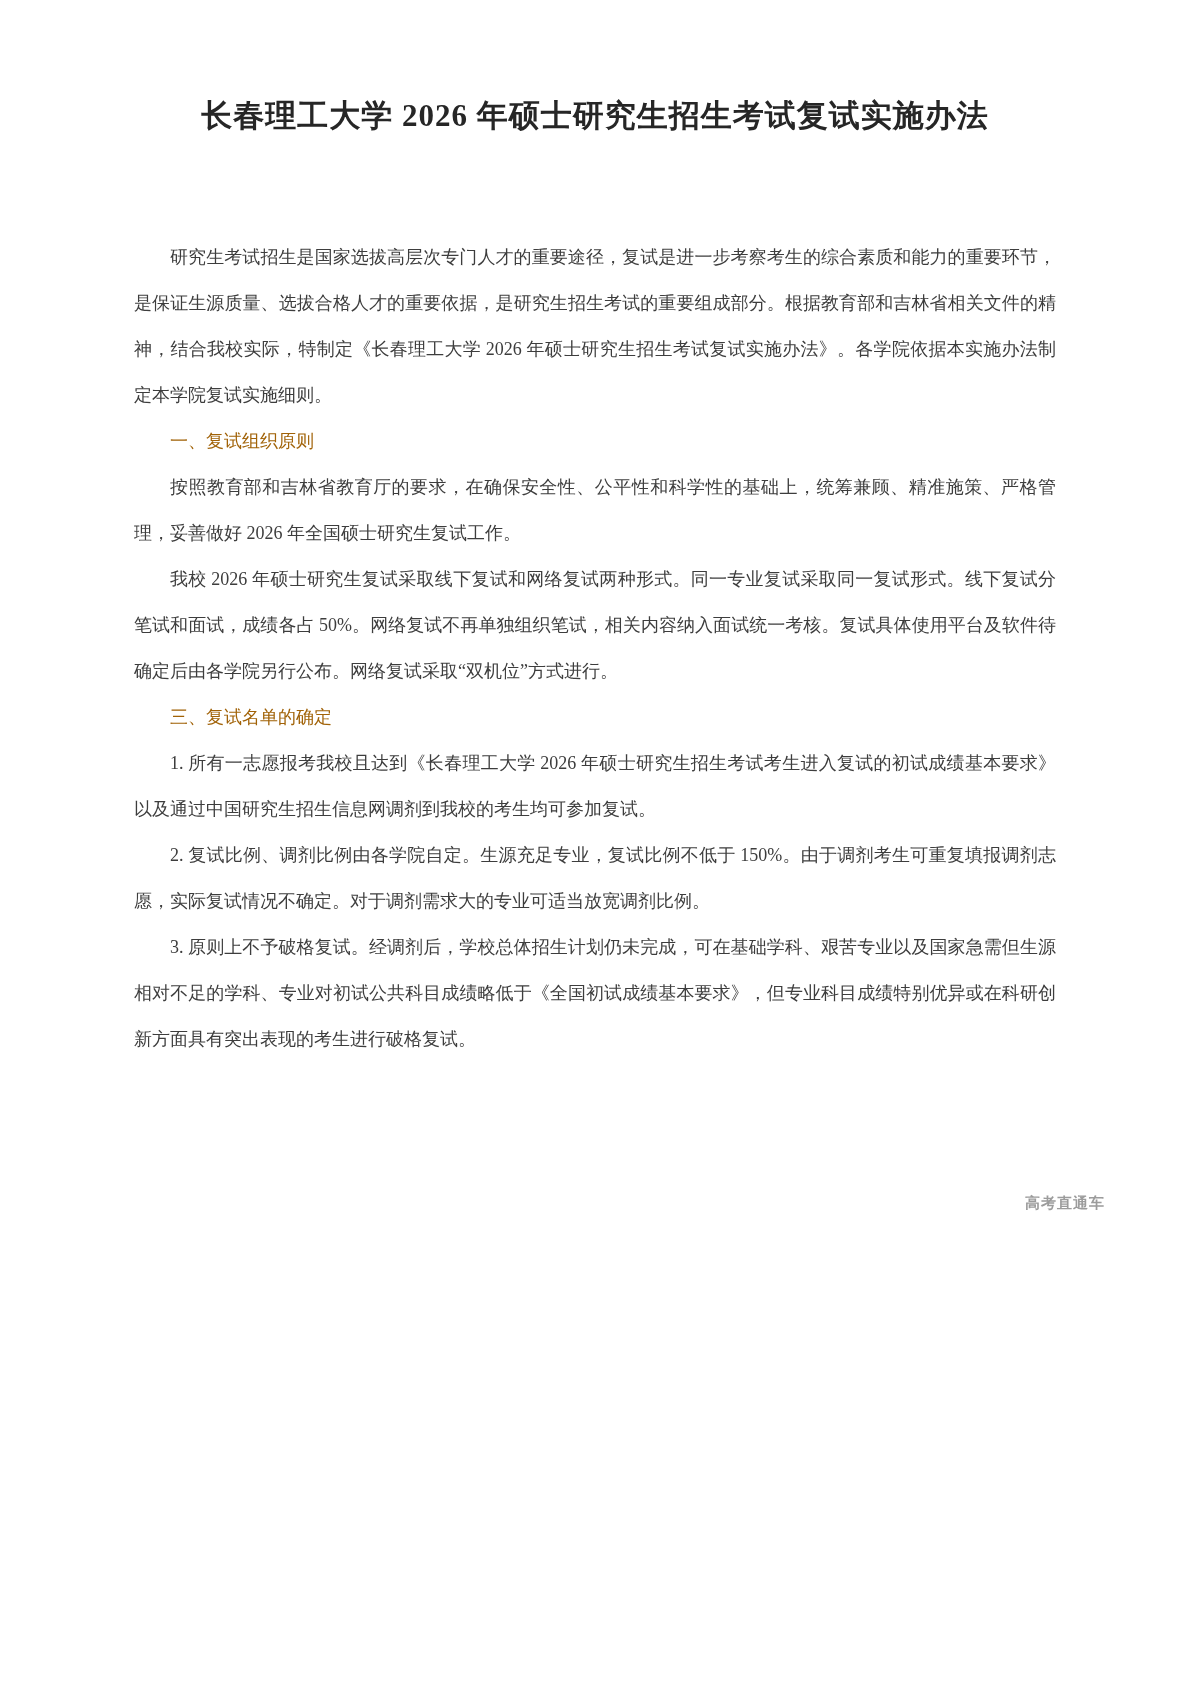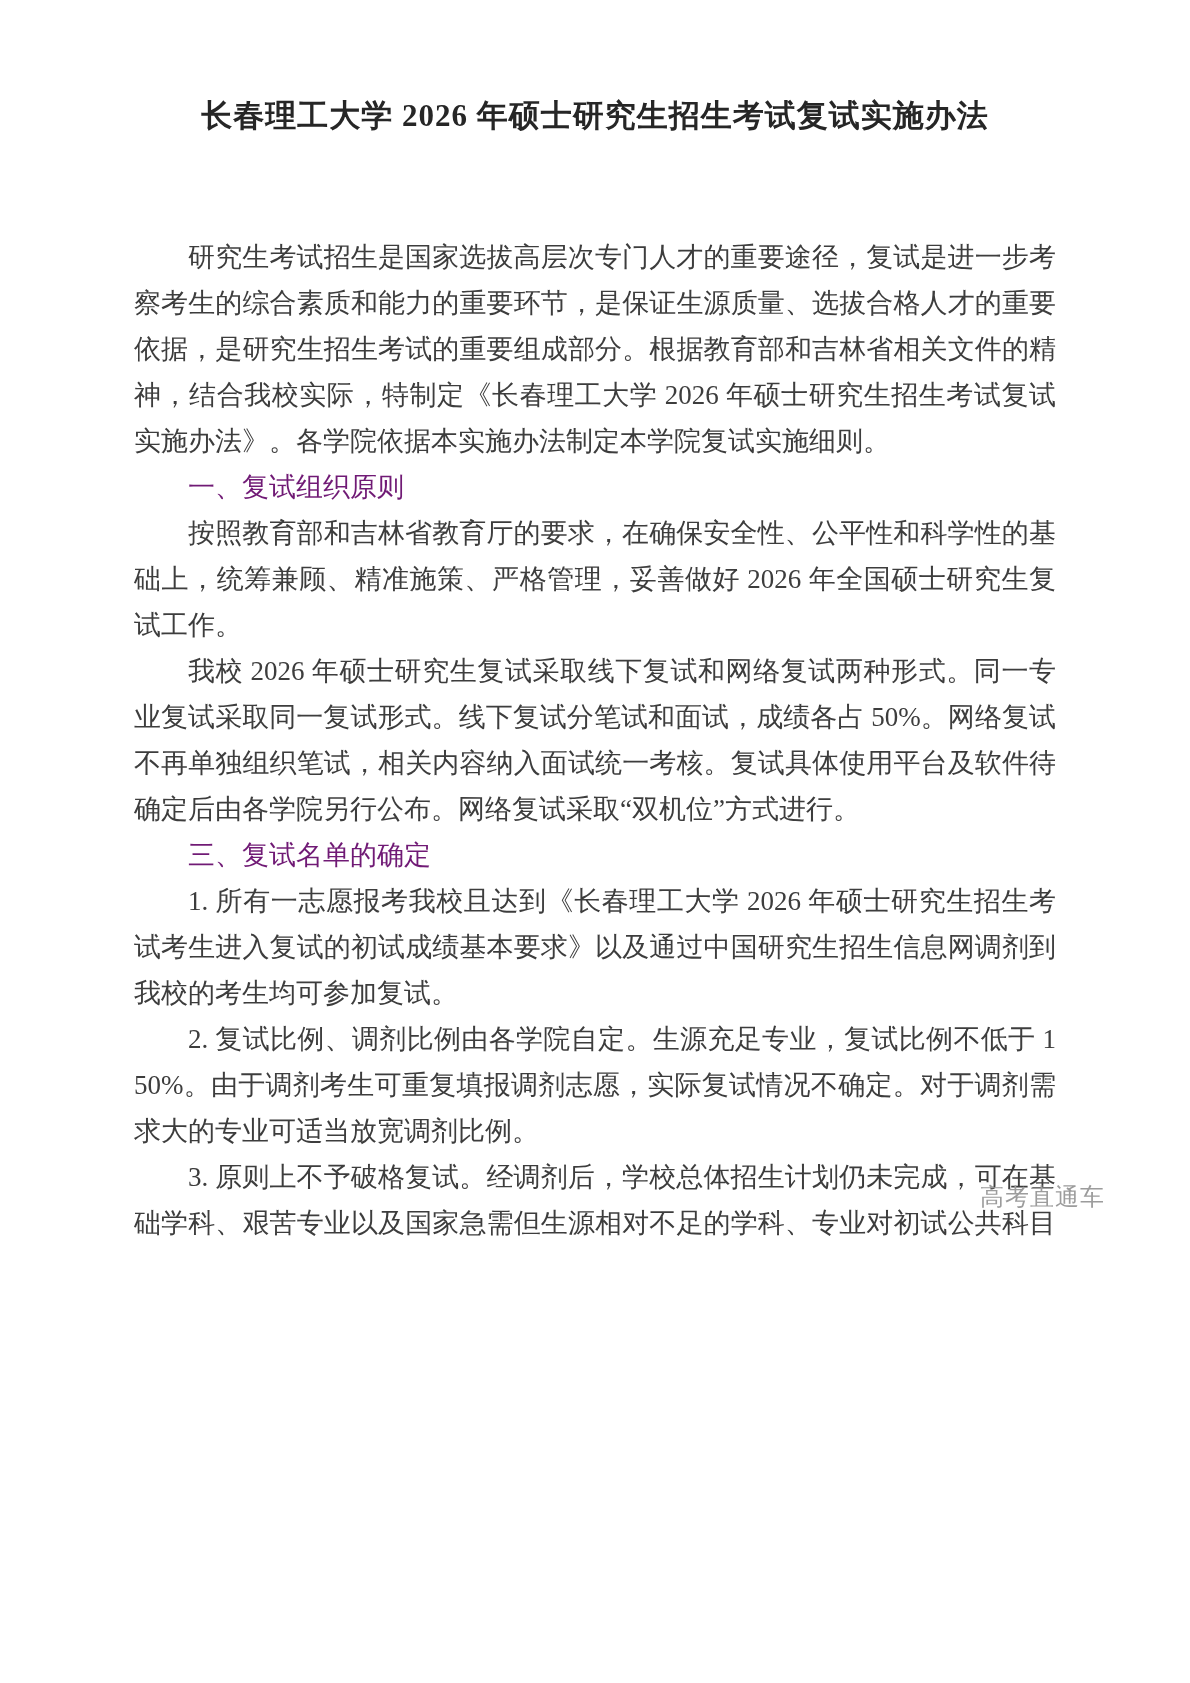--- a/index.html
+++ b/index.html
@@ -23,41 +23,42 @@
     margin: 0;
     font-size: 31px;
     font-weight: bold;
     text-align: center;
     color: #262626;
     letter-spacing: 1px;
     line-height: 1.3;
   }
   .doc-body {
     margin-top: 98px;
-    font-size: 27px;
+    font-size: 18px;
     line-height: 46px;
     text-align: justify;
   }
   .para {
     margin: 0;
     text-indent: 2em;
     word-break: break-all;
   }
   .para.heading {
     font-family: "Liberation Sans", "DejaVu Sans", sans-serif;
-    color: #701a75;
+    color: #a16207;
   }
   .watermark {
     position: absolute;
     right: 85px;
     bottom: 32px;
-    font-size: 24px;
+    font-size: 15px;
     color: #9c9c9c;
     font-family: "Liberation Sans", "DejaVu Sans", sans-serif;
     letter-spacing: 1px;
+    font-weight: bold;
   }
 </style>
 </head>
 <body>
 
 <div class="page">
   <h1 class="doc-title">长春理工大学 2026 年硕士研究生招生考试复试实施办法</h1>
 
   <div class="doc-body">
       <p class="para body">研究生考试招生是国家选拔高层次专门人才的重要途径，复试是进一步考察考生的综合素质和能力的重要环节，是保证生源质量、选拔合格人才的重要依据，是研究生招生考试的重要组成部分。根据教育部和吉林省相关文件的精神，结合我校实际，特制定《长春理工大学 2026 年硕士研究生招生考试复试实施办法》。各学院依据本实施办法制定本学院复试实施细则。</p>

